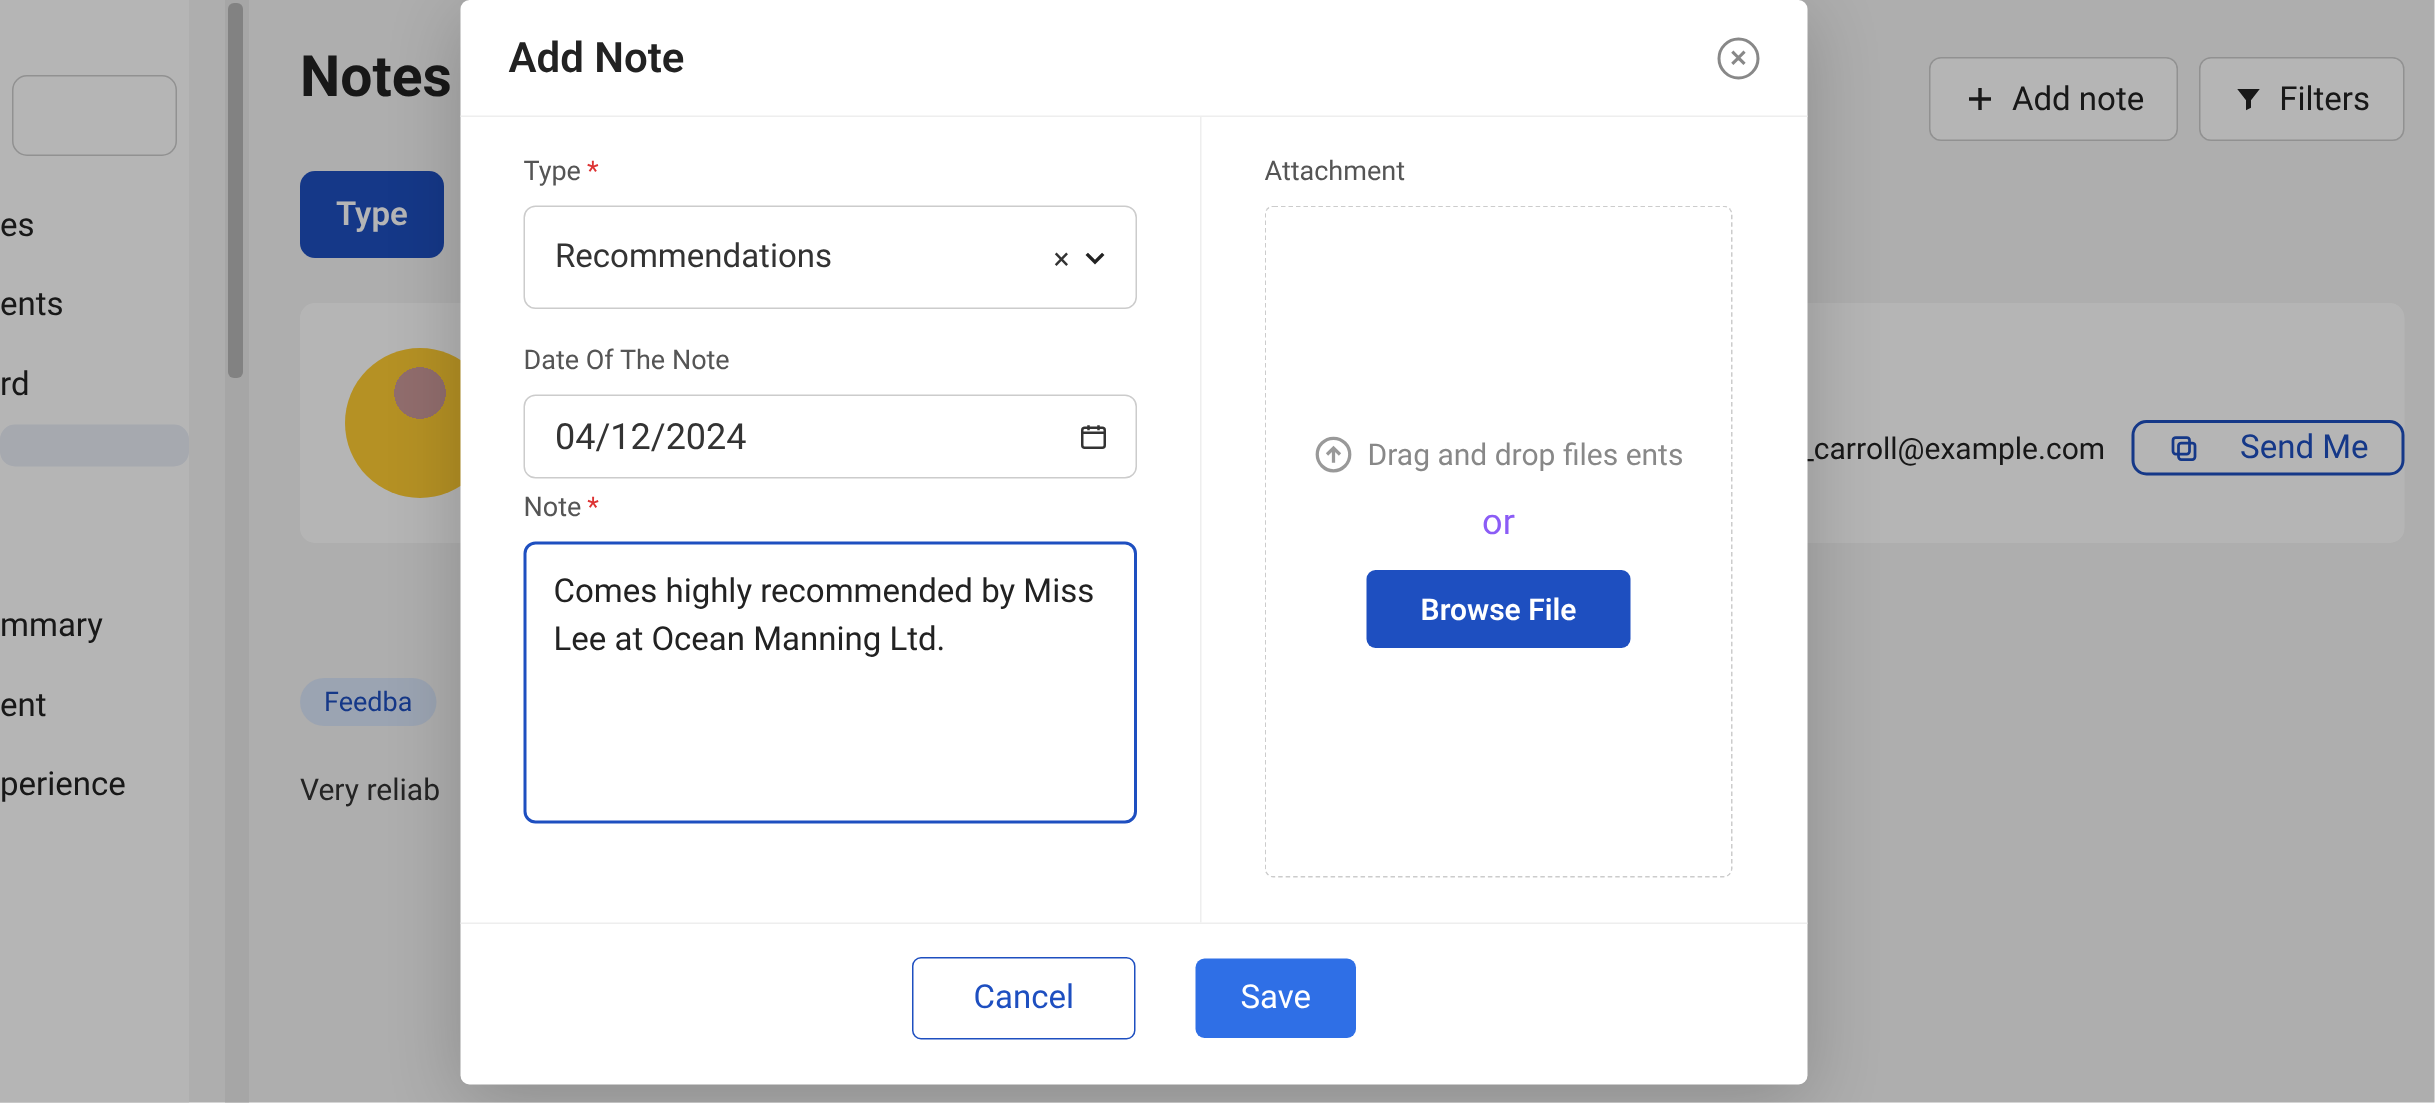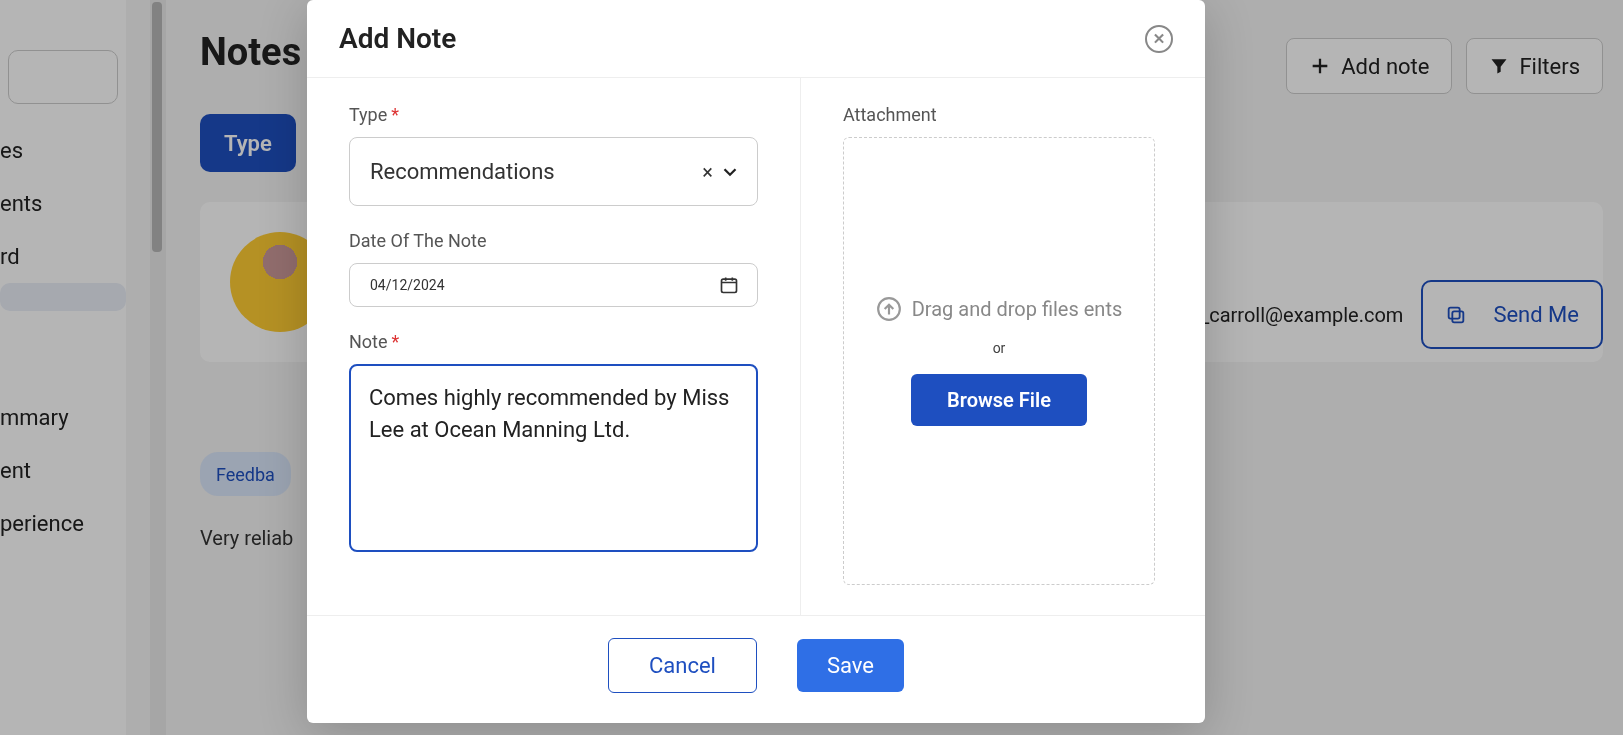--- a/index.html
+++ b/index.html
@@ -57,27 +57,27 @@
     margin-top: 30px; background: #fff; border-radius: 10px; padding: 30px;
     display: flex; gap: 30px; align-items: center;
   }
   .bg-avatar {
     width: 100px; height: 100px; border-radius: 50%;
     background: radial-gradient(circle at 50% 30%, #c99 0 20%, #fc3 20% 100%);
   }
   .bg-email { color: #222; font-size: 20px; }
   .bg-sendmsg {
     border: 2px solid #1e4fc0; color: #1e4fc0; background: #fff;
-    border-radius: 10px; padding: 20px 22px; font-size: 22px;
+    border-radius: 10px; padding: 4px 22px; font-size: 22px;
     display: inline-flex; align-items: center; gap: 26px;
   }
   .bg-right { position: absolute; right: 20px; top: 280px; display:flex; gap:18px; align-items:center; }
   .bg-tabs { margin-top: 40px; }
   .bg-feedback-pill {
-    display:inline-flex; align-items:center; height:44px; padding:0 16px;
+    display:inline-flex; align-items:center; height:32px; padding:0 16px;
     background:#dbe7fa; color:#1e4fc0; border-radius:18px; font-size:18px;
   }
   .bg-note-row { margin-top: 30px; font-size: 20px; color: #333; }
 
   
   .modal-backdrop {
     position: absolute; inset: 0;
     background: rgba(0,0,0,0.05);
   }
   .modal {
@@ -117,38 +117,38 @@
   .select-box {
     width: 100%; height: 69px; border: 1px solid #ccc; border-radius: 8px;
     display: flex; align-items: center; padding: 0 16px 0 20px;
     justify-content: space-between; margin-bottom: 24px;
     font-size: 22px; color: #333;
   }
   .select-icons { display:flex; align-items:center; gap:6px; color:#333; }
   .select-x { font-size: 20px; cursor: pointer; }
   .select-caret { font-size: 18px; }
   .date-box {
-    width: 100%; height: 44px; border: 1px solid #ccc; border-radius: 8px;
+    width: 100%; height: 56px; border: 1px solid #ccc; border-radius: 8px;
     display: flex; align-items: center; padding: 0 18px 0 20px;
-    justify-content: space-between; margin-bottom: 24px;
-    font-size: 14px; color: #333;
+    justify-content: space-between; margin-bottom: 9px;
+    font-size: 24px; color: #333;
   }
   .cal-icon { width:20px; height:20px; }
   .note-area {
     width: 100%; height: 188px; border: 2px solid #1e4fc0; border-radius: 8px;
     padding: 16px 18px; font-size: 22px; color: #222; line-height: 1.45;
     resize: none; outline: none;
   }
   .dropzone {
     width: 312px; height: 448px; border: 1.5px dashed #ccc; border-radius: 6px;
     display: flex; flex-direction: column; align-items: center; justify-content: center;
     gap: 18px;
   }
   .dz-line { display:flex; align-items:center; gap:10px; color:#888; font-size:20px; }
-  .dz-or { color:#404040; font-size:14px; }
+  .dz-or { color:#8b5cf6; font-size:24px; }
   .browse-btn {
     background:#1e4fc0; color:#fff; border:none; border-radius:6px;
     padding: 14px 36px; font-size: 20px; font-weight:600; cursor:pointer;
   }
   .modal-footer {
     border-top: 1px solid #eee;
     display: flex; align-items: center; justify-content: center; gap: 40px;
     padding: 22px 0 30px 0;
   }
   .btn-cancel {

